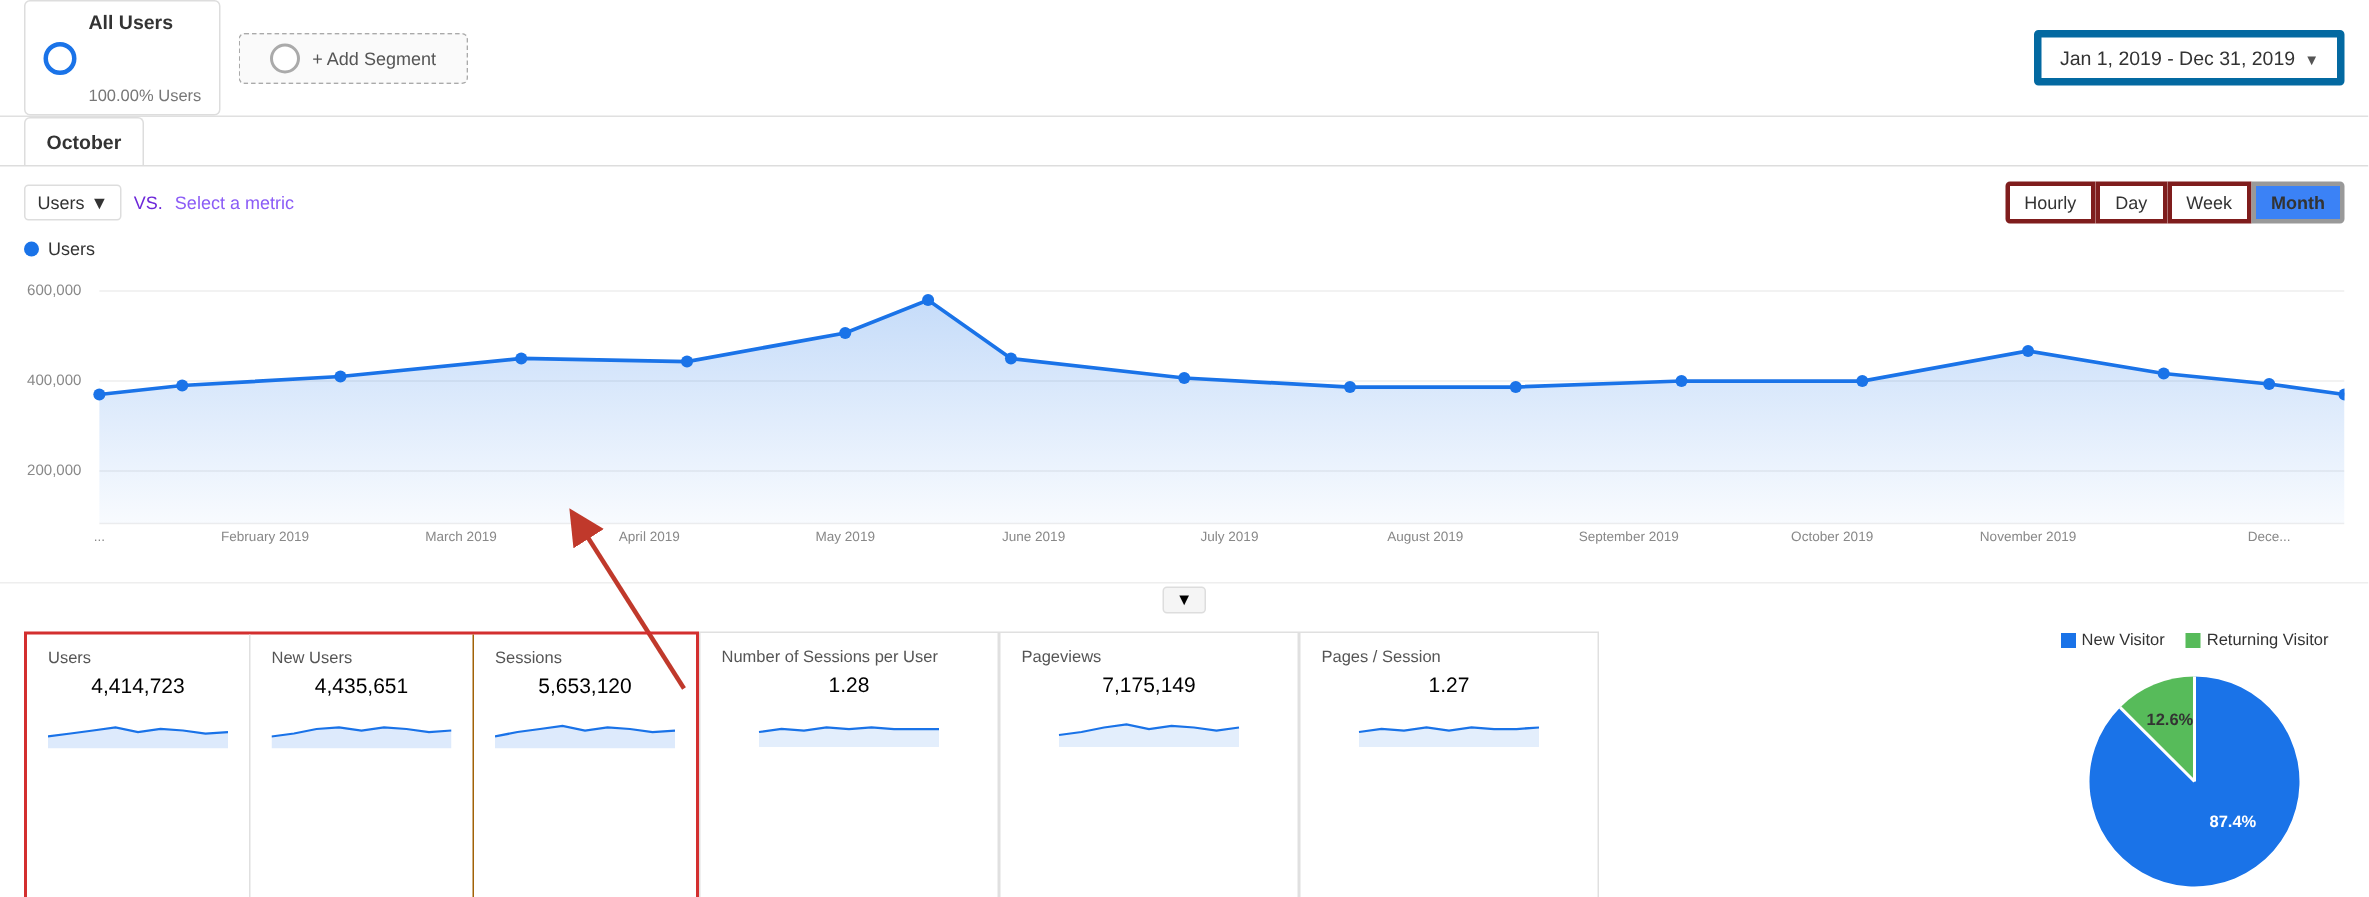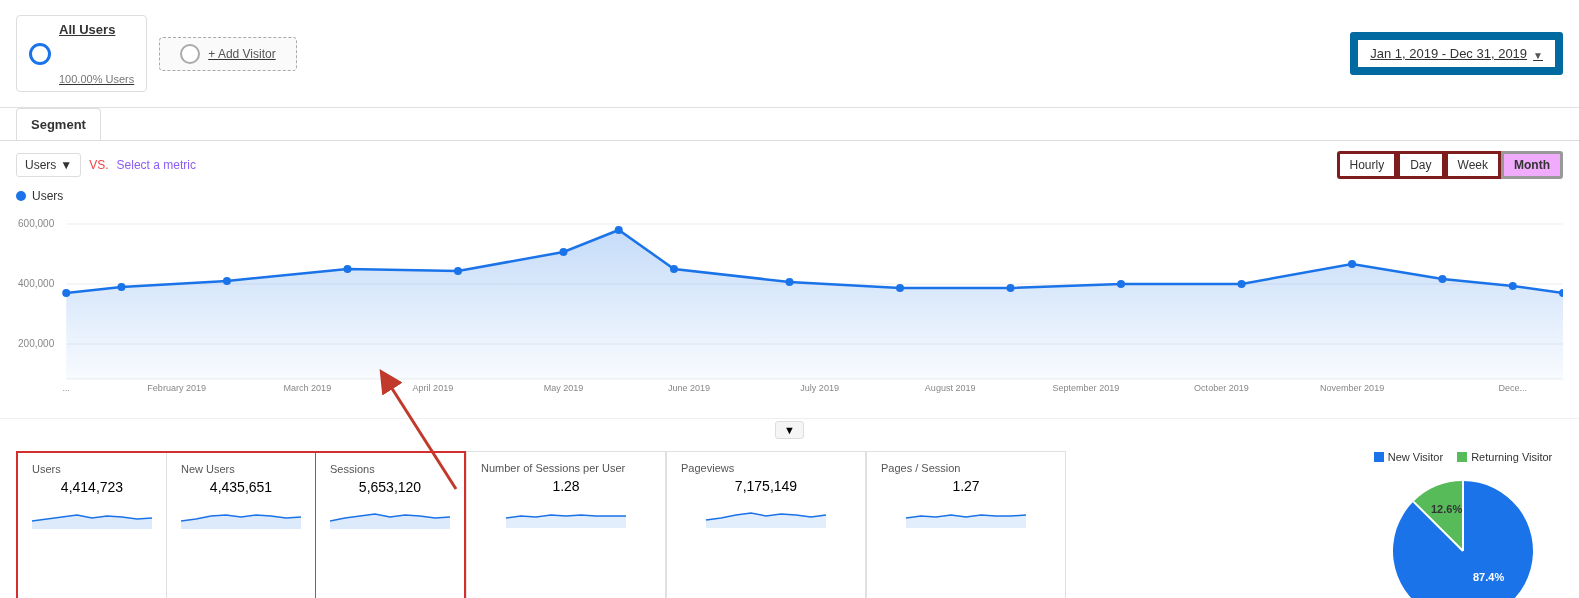--- a/index.html
+++ b/index.html
@@ -1,43 +1,43 @@
 <!DOCTYPE html>
 <html><head>
   <meta charset="utf-8">
   <style>
     * { box-sizing: border-box; margin: 0; padding: 0; }
     body { font-family: Arial, sans-serif; font-size: 12px; background: #fff; color: #333; }
 
     
-    .header { display: flex; align-items: center; justify-content: space-between; padding: 15px 16px; border-bottom: 1px solid #e0e0e0; text-decoration: underline; }
+    .header { display: flex; align-items: center; justify-content: space-between; padding: 0 16px; border-bottom: 1px solid #e0e0e0; }
     .segment-area { display: flex; align-items: center; gap: 12px; }
     .segment-pill { display: flex; align-items: center; gap: 8px; border: 1px solid #ddd; border-radius: 4px; padding: 6px 12px; background: #fff; }
     .segment-pill-circle { width: 22px; height: 22px; border-radius: 50%; border: 3px solid #1a73e8; background: #fff; }
     .segment-pill-text { font-size: 12px; }
     .segment-pill-text .main { font-weight: bold; font-size: 13px; }
     .segment-pill-text .sub { color: #777; font-size: 11px; margin-top: 36px; }
     .add-segment { display: flex; align-items: center; gap: 8px; border: 1px dashed #aaa; border-radius: 4px; padding: 6px 20px; color: #555; background: #fafafa; cursor: pointer; }
     .add-segment-circle { width: 20px; height: 20px; border-radius: 50%; border: 2px solid #aaa; background: #fff; }
-    .date-range-btn { border: 8px solid #0369a1; border-radius: 3px; padding: 6px 12px; background: #fff; color: #333; font-size: 13px; cursor: pointer; display: flex; align-items: flex-end; gap: 6px; }
+    .date-range-btn { border: 5px solid #0369a1; border-radius: 3px; padding: 6px 12px; background: #fff; color: #333; font-size: 13px; cursor: pointer; display: flex; align-items: flex-end; gap: 6px; }
     .date-range-btn .arrow { font-size: 10px; color: #555; }
 
     
     .tabs-bar { padding: 0 16px; border-bottom: 1px solid #ddd; }
     .tab { display: inline-block; padding: 8px 14px; font-size: 13px; cursor: pointer; border: 1px solid #ddd; border-bottom: none; background: #fff; border-radius: 4px 4px 0 0; font-weight: bold; }
 
     
     .controls-row { display: flex; align-items: center; justify-content: space-between; padding: 10px 16px; }
     .left-controls { display: flex; align-items: center; gap: 8px; }
     .metric-select { display: flex; align-items: center; gap: 4px; border: 1px solid #ddd; border-radius: 3px; padding: 4px 8px; cursor: pointer; font-size: 12px; background: #fff; }
-    .vs-label { color: #ef4444; font-size: 12px; }
+    .vs-label { color: #6d28d9; font-size: 12px; }
     .select-metric-link { color: #8b5cf6; font-size: 12px; cursor: pointer; text-decoration: none; }
     .time-buttons { display: flex; gap: 0; }
     .time-btn { border: 3px solid #7f1d1d; padding: 4px 10px; font-size: 12px; cursor: pointer; background: #fff; color: #333; }
-    .time-btn.active { background: #f0abfc; font-weight: bold; border-color: #999; }
+    .time-btn.active { background: #3b82f6; font-weight: bold; border-color: #999; }
     .time-btn:first-child { border-radius: 3px 0 0 3px; }
     .time-btn:last-child { border-radius: 0 3px 3px 0; }
 
     
     .chart-area { padding: 0 16px; position: relative; height: 230px; border-bottom: 1px solid #eee; }
     .chart-legend { display: flex; align-items: center; gap: 6px; margin-bottom: 6px; }
     .chart-legend-dot { width: 10px; height: 10px; border-radius: 50%; background: #1a73e8; }
     .chart-legend-label { font-size: 12px; color: #333; }
     .chart-svg-container { width: 100%; height: 185px; position: relative; }
     svg.main-chart { width: 100%; height: 100%; }
@@ -68,31 +68,31 @@
     <div class="segment-area">
       <div class="segment-pill">
         <div class="segment-pill-circle"></div>
         <div class="segment-pill-text">
           <div class="main">All Users</div>
           <div class="sub">100.00% Users</div>
         </div>
       </div>
       <div class="add-segment">
         <div class="add-segment-circle"></div>
-        <span>+ Add Visitor</span>
+        <span>+ Add Segment</span>
       </div>
     </div>
     <div class="date-range-btn">
       <span>Jan 1, 2019 - Dec 31, 2019</span>
       <span class="arrow">▼</span>
     </div>
   </div>
 
   <div class="tabs-bar">
-    <div class="tab">Segment</div>
+    <div class="tab">October</div>
   </div>
 
   <div class="controls-row">
     <div class="left-controls">
       <div class="metric-select">
         <span>Users</span>
         <span>▼</span>
       </div>
       <span class="vs-label">VS.</span>
       <a class="select-metric-link">Select a metric</a>

